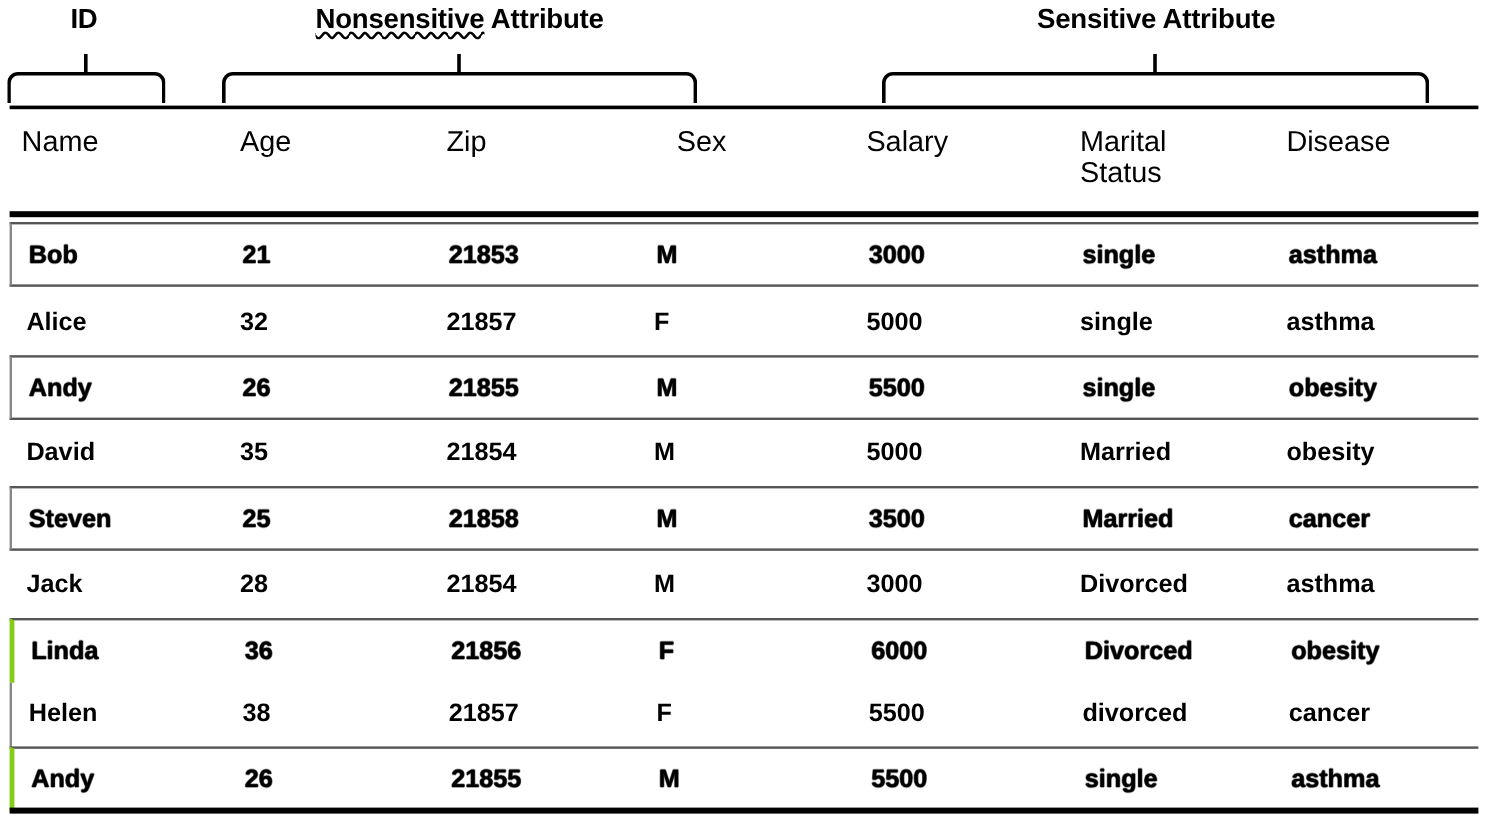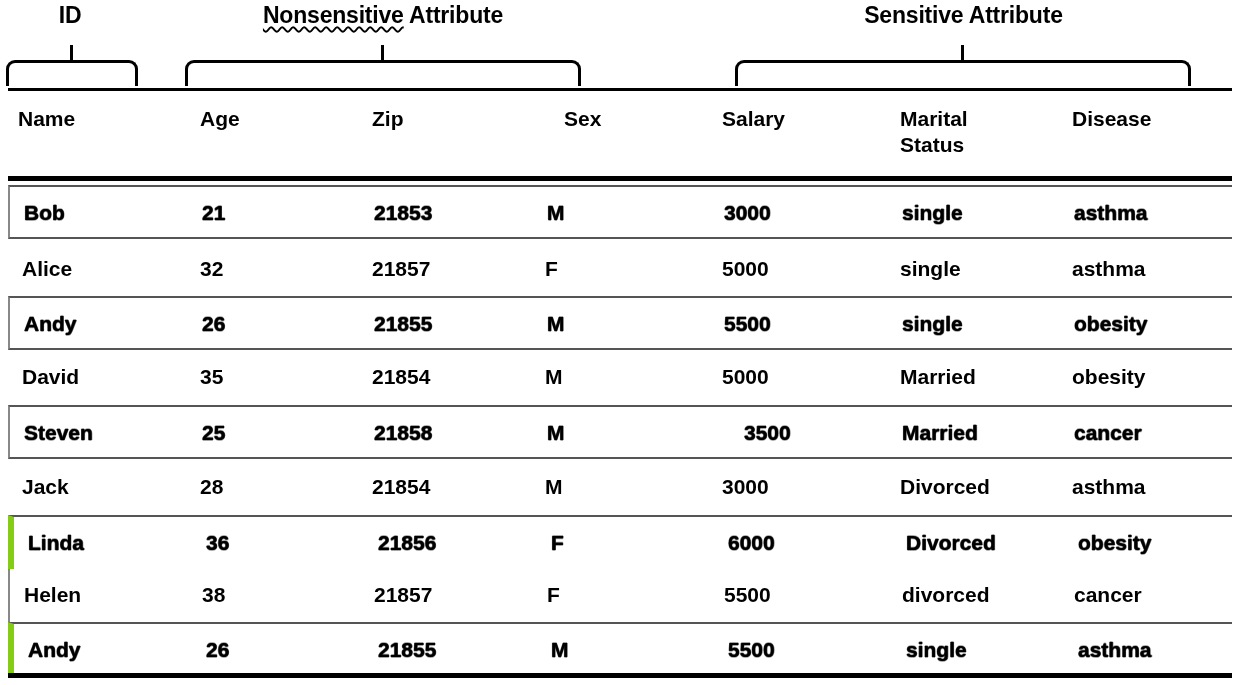--- a/index.html
+++ b/index.html
@@ -66,40 +66,40 @@
   .rule-head {
     position: absolute;
     left: 8px;
     width: 1224px;
     height: 3px;
     background: #000;
   }
 
   .col-head {
     position: absolute;
-    font-size: 21px;
-    font-weight: 700;
+    font-size: 24px;
+    font-weight: 400;
     line-height: 26px;
     white-space: pre-line;
   }
 
   .row {
     position: absolute;
     left: 8px;
     width: 1224px;
     box-sizing: border-box;
   }
   .row.boxed {
     border-top: 2px solid #555;
     border-bottom: 2px solid #555;
     border-left: 2px solid #888;
   }
   .row.boxed-last {
     border-top: 2px solid #555;
-    border-left: 6px solid #84cc16;
+    border-left: 4px solid #84cc16;
   }
 
   .cell {
     position: absolute;
     font-size: 21px;
     line-height: 52px;
     white-space: nowrap;
   }
   .row.emph .cell {
     font-weight: 700;
@@ -188,21 +188,21 @@
     <div class="cell" style="left:714px;">5000</div>
     <div class="cell" style="left:892px;">Married</div>
     <div class="cell" style="left:1064px;">obesity</div>
   </div>
 
   <div class="row emph boxed" style="top:405px; height:54px;">
     <div class="cell" style="left:14px;">Steven</div>
     <div class="cell" style="left:192px;">25</div>
     <div class="cell" style="left:364px;">21858</div>
     <div class="cell" style="left:537px;">M</div>
-    <div class="cell" style="left:714px;margin-left:20px;">3500</div>
+    <div class="cell" style="left:714px;">3500</div>
     <div class="cell" style="left:892px;">Married</div>
     <div class="cell" style="left:1064px;">cancer</div>
   </div>
 
   <div class="row plain" style="top:461px; height:54px;">
     <div class="cell" style="left:14px;">Jack</div>
     <div class="cell" style="left:192px;">28</div>
     <div class="cell" style="left:364px;">21854</div>
     <div class="cell" style="left:537px;">M</div>
     <div class="cell" style="left:714px;">3000</div>

